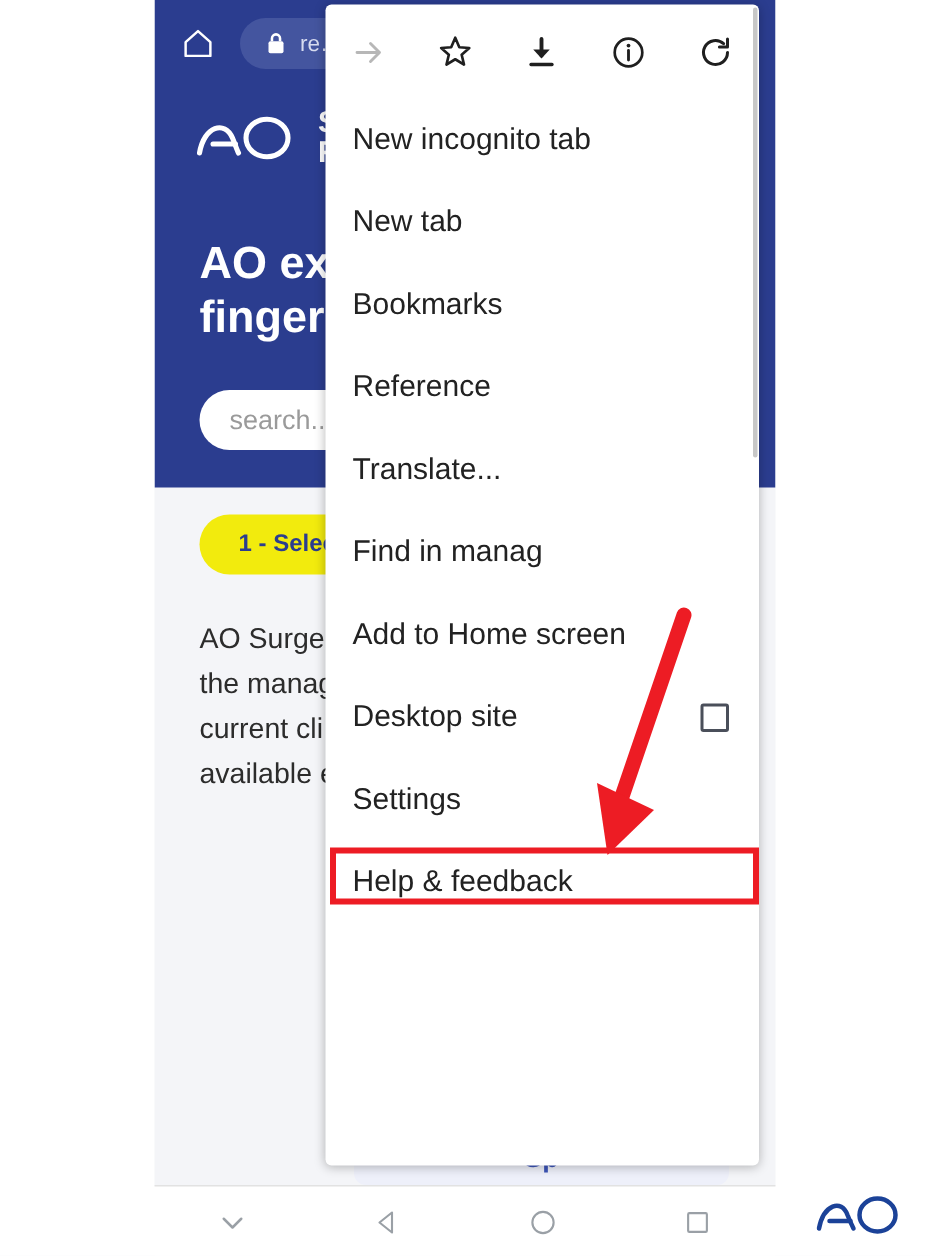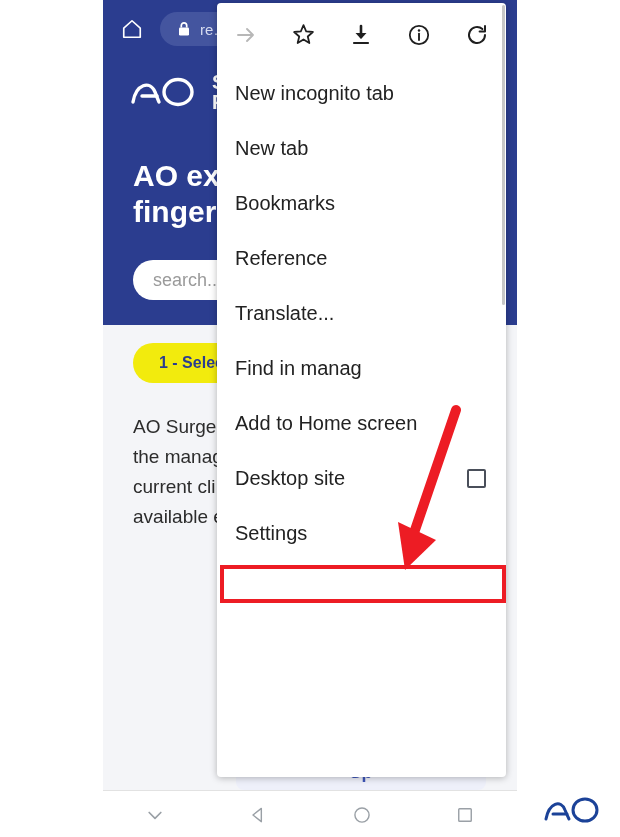--- a/index.html
+++ b/index.html
@@ -388,20 +388,23 @@
         <div class="menu-item">
           <span class="label">Add to Home screen</span>
         </div>
         <div class="menu-item">
           <span class="label">Desktop site</span>
           <span class="checkbox"></span>
         </div>
         <div class="menu-item">
           <span class="label">Settings</span>
         </div>
+        <div class="menu-item">
+          <span class="label">Help &amp; feedback</span>
+        </div>
       </div>
     <div class="menu-scroll"></div>
   </div>
 
   <div id="highlight-box"></div>
   <svg id="red-arrow" viewBox="0 0 90 180">
     <path d="M66 10 L24 133" stroke="#ed1c24" stroke-width="10" fill="none" stroke-linecap="round"></path>
     <path d="M15 170 L8 122 L46 140 Z" fill="#ed1c24"></path>
   </svg>
 

